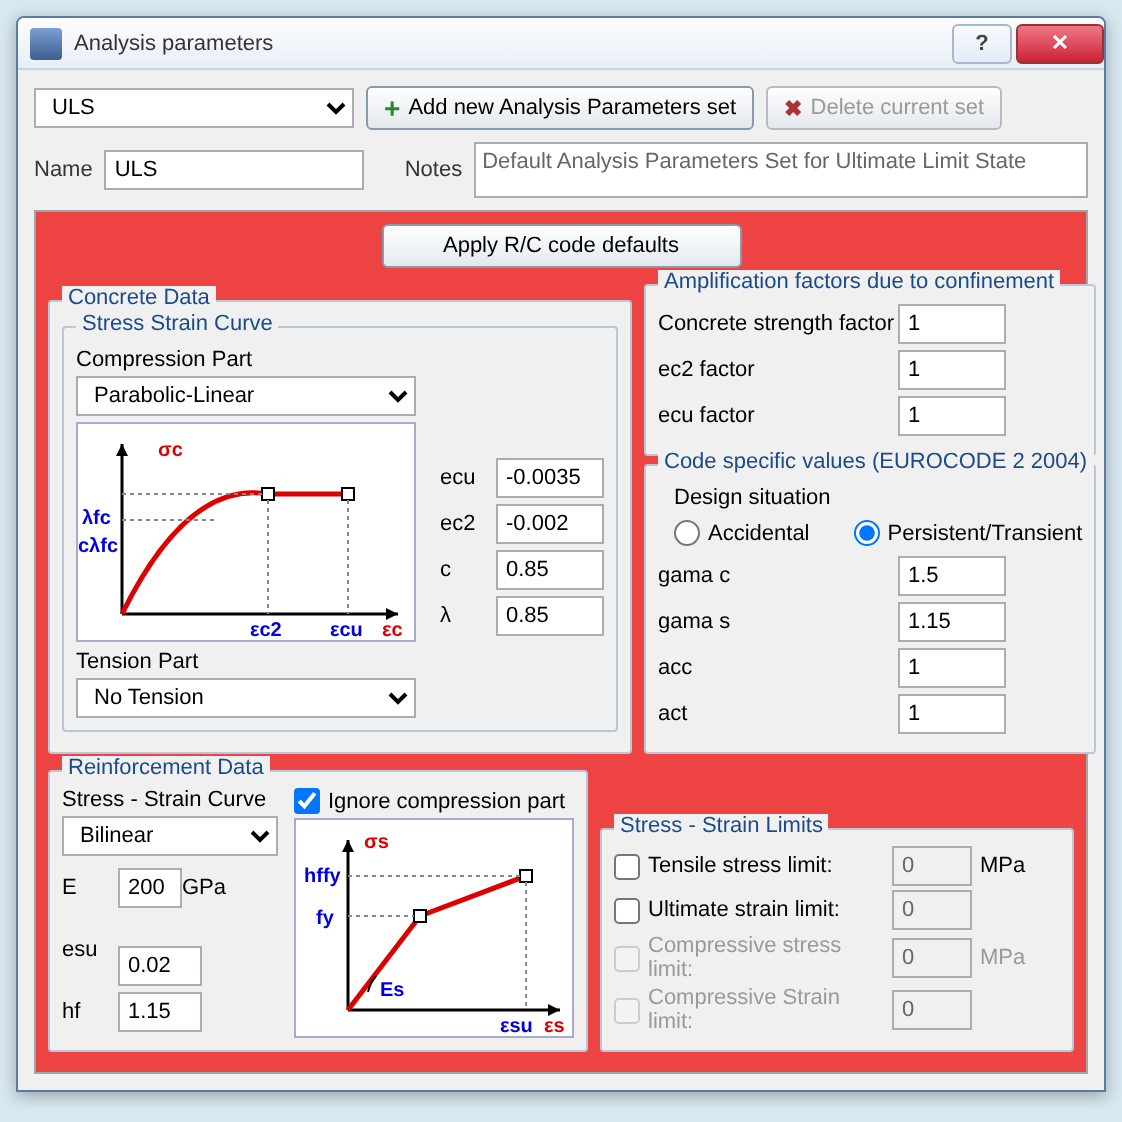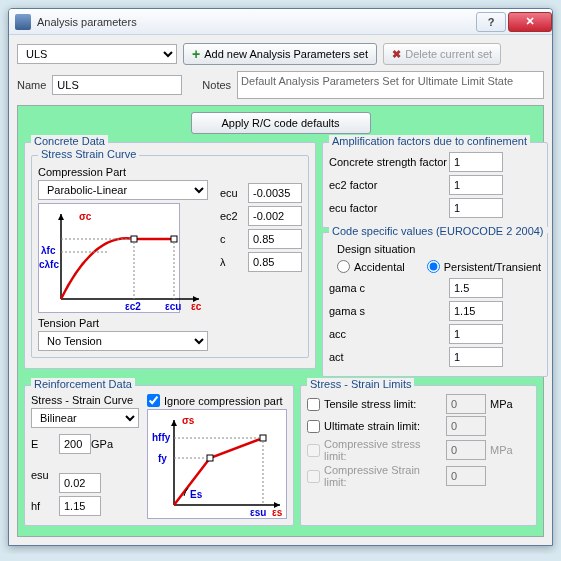--- a/index.html
+++ b/index.html
@@ -16,30 +16,30 @@
 select, input[type=text] { border: 1px solid #abadb3; padding: 2px 4px; background: #fff; height: 20px; }
 .btn { display: inline-flex; align-items: center; gap: 4px; height: 22px; padding: 0 8px; border: 1px solid #8a9aa8; background: linear-gradient(#fefefe,#e4e9ee); border-radius: 3px; cursor: pointer; }
 .btn.disabled { color: #999; border-color: #bbb; }
 .plus { color: #2a8a2a; font-weight: bold; font-size: 14px; }
 .x { color: #a33; font-weight: bold; }
 .lbl { color: #333; }
 textarea.notes { border: 1px solid #abadb3; background:#fff; height: 28px; resize: none; font-family: inherit; padding: 3px; color:#666; }
 .tabs { display:flex; margin-top: 8px; }
 .tab { padding: 4px 10px; border:1px solid #9aa; background:#f8f8f8; border-bottom:none; position:relative; top:1px; cursor:pointer; }
 .tab.active { background:#f0f0f0; z-index:2; border-bottom:1px solid #f0f0f0; }
-.tabpanel { border:1px solid #9aa; padding: 6px; background:#86efac; }
+.tabpanel { border:1px solid #9aa; padding: 6px; background:#ef4444; }
 .gb { border:1px solid #b8c8d8; border-radius:2px; padding: 6px; margin: 4px 0; position:relative; background:#f0f0f0; }
 .gb > .gtitle { position:absolute; top:-8px; left:6px; background:#f0f0f0; padding:0 3px; color:#1a4a8a; }
-.cols { display:flex; gap:6px; }
+.cols { display:flex; gap:6px;align-items:flex-end; }
 .col { flex:1; }
 .field { display:flex; align-items:center; gap:0; margin:3px 0; }
 .field label { min-width: 28px; }
 .field input { width: 54px; }
 .wide label { min-width: 120px; }
-.curve { width: 142px; height: 110px; background:#fff; border:1px solid #aac; position:relative; }
+.curve { width: 170px; height: 110px; background:#fff; border:1px solid #aac; position:relative; }
 .curve2 { width: 140px; height: 110px; background:#fff; border:1px solid #aac; position:relative; }
 .chk { display:flex; align-items:center; gap:4px; margin:2px 0; }
 .chk input { margin:0; }
 .chk.dis { color:#999; }
 .radio-row { display:flex; gap:22px; margin:3px 0; }
 input.ro { background:#f0f0f0; color:#666; }
 svg text { font-size:10px; }
 </style>
 </head>
 <body>

